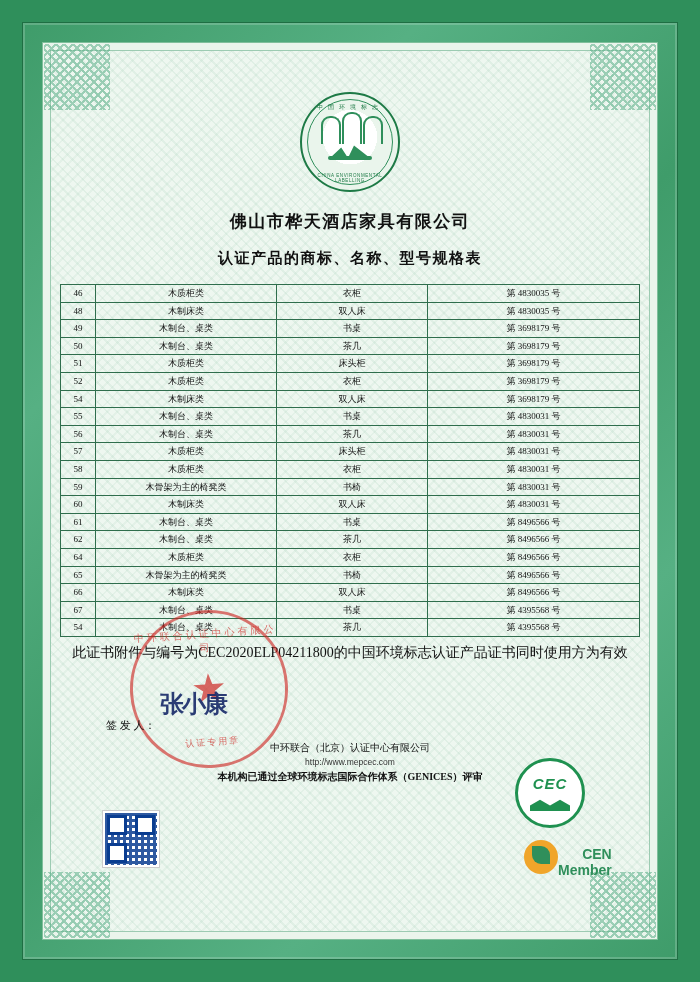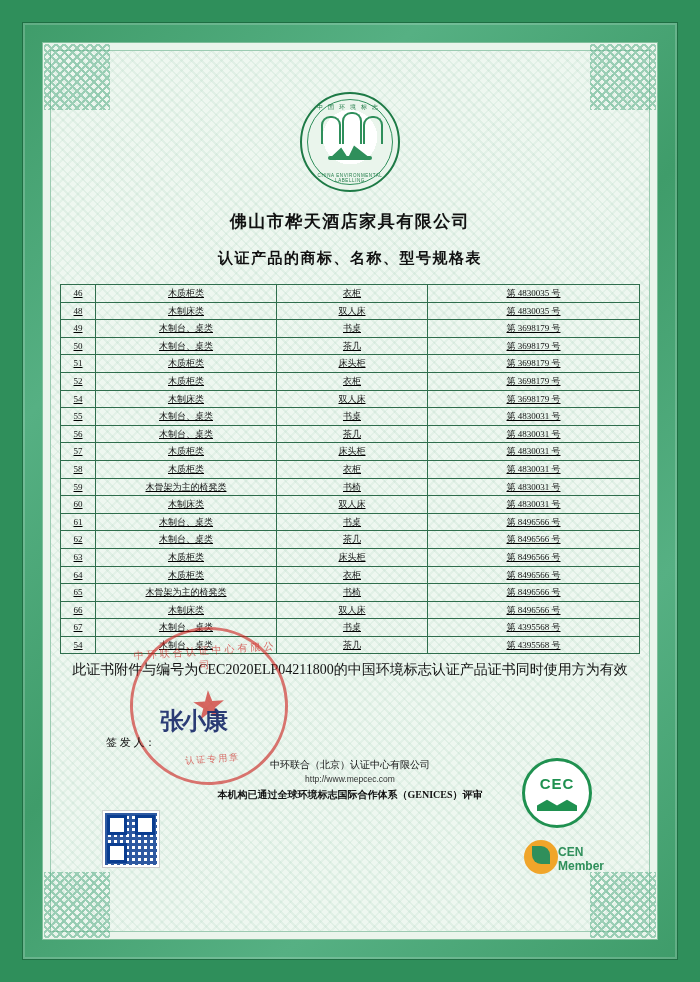--- a/index.html
+++ b/index.html
@@ -97,21 +97,20 @@
   .company{
     font-size:17px;font-weight:bold;color:#111;letter-spacing:1.5px;
   }
   .subtitle{
     font-size:15px;font-weight:bold;color:#111;letter-spacing:1.5px;margin-top:16px;
   }
 
   table.cert{
     width:100%;border-collapse:collapse;margin-top:16px;
     table-layout:fixed;
-    text-decoration:underline;
   }
   table.cert td{
     border:1px solid #2f6e4d;
     height:16.6px;
     font-size:9px;
     text-align:center;
     color:#111;
     padding:0;
     line-height:16.6px;
     white-space:nowrap;
@@ -184,22 +183,22 @@
     background-size:6px 6px,6px 6px;
     opacity:.85;
   }
   .qr .fp{position:absolute;width:14px;height:14px;border:3px solid #0a3d91;background:#fff;}
   .qr .fp1{left:4px;top:4px;}
   .qr .fp2{right:4px;top:4px;}
   .qr .fp3{left:4px;bottom:4px;}
 
   
   .cec{
-    position:absolute;right:48px;bottom:96px;width:64px;height:64px;border-radius:50%;
-    border:3px solid #1f9150;background:#fff;
+    position:absolute;right:55px;bottom:96px;width:64px;height:64px;border-radius:50%;
+    border:3px solid #1f9150;background:#fff;font-style:italic;
   }
   .cec .txt{
     position:absolute;left:0;right:0;top:14px;text-align:center;
     font-size:15px;font-weight:bold;color:#1f9150;letter-spacing:1px;
     font-family:"Liberation Sans",sans-serif;
   }
   .cec .wave{
     position:absolute;left:12px;right:12px;bottom:14px;height:14px;
     background:#1f9150;
     clip-path:polygon(0 60%,25% 20%,50% 60%,75% 20%,100% 60%,100% 100%,0 100%);
@@ -209,22 +208,22 @@
   }
   .cecmark .circle{
     position:absolute;left:0;top:2px;width:34px;height:34px;border-radius:50%;
     background:#f0a52a;
   }
   .cecmark .leaf{
     position:absolute;left:8px;top:8px;width:18px;height:18px;border-radius:0 50% 0 50%;
     background:#2f8f5b;
   }
   .cecmark .lbl{
-    position:absolute;left:34px;top:8px;font-size:12px;color:#2f8f5b;font-weight:bold;
-    font-family:"Liberation Sans",sans-serif;line-height:1.15;
+    position:absolute;left:34px;top:8px;font-size:14px;color:#2f8f5b;font-weight:bold;
+    font-family:"Liberation Sans",sans-serif;line-height:1.15;text-align:right;
   }
 </style>
 </head>
 <body>
 
 <div class="page">
   <div class="frame-outer"></div>
   <div class="frame-inner"></div>
   <div class="guilloche"></div>
   <div class="corner c-tl"></div>
@@ -340,26 +339,20 @@
             <td class="nm">书桌</td>
             <td class="mdl">第 8496566 号</td>
           </tr>
           <tr>
             <td class="idx">62</td>
             <td class="cat">木制台、桌类</td>
             <td class="nm">茶几</td>
             <td class="mdl">第 8496566 号</td>
           </tr>
           <tr>
-            <td class="idx">63</td>
-            <td class="cat">木质柜类</td>
-            <td class="nm">床头柜</td>
-            <td class="mdl">第 8496566 号</td>
-          </tr>
-          <tr>
             <td class="idx">64</td>
             <td class="cat">木质柜类</td>
             <td class="nm">衣柜</td>
             <td class="mdl">第 8496566 号</td>
           </tr>
           <tr>
             <td class="idx">65</td>
             <td class="cat">木骨架为主的椅凳类</td>
             <td class="nm">书椅</td>
             <td class="mdl">第 8496566 号</td>

